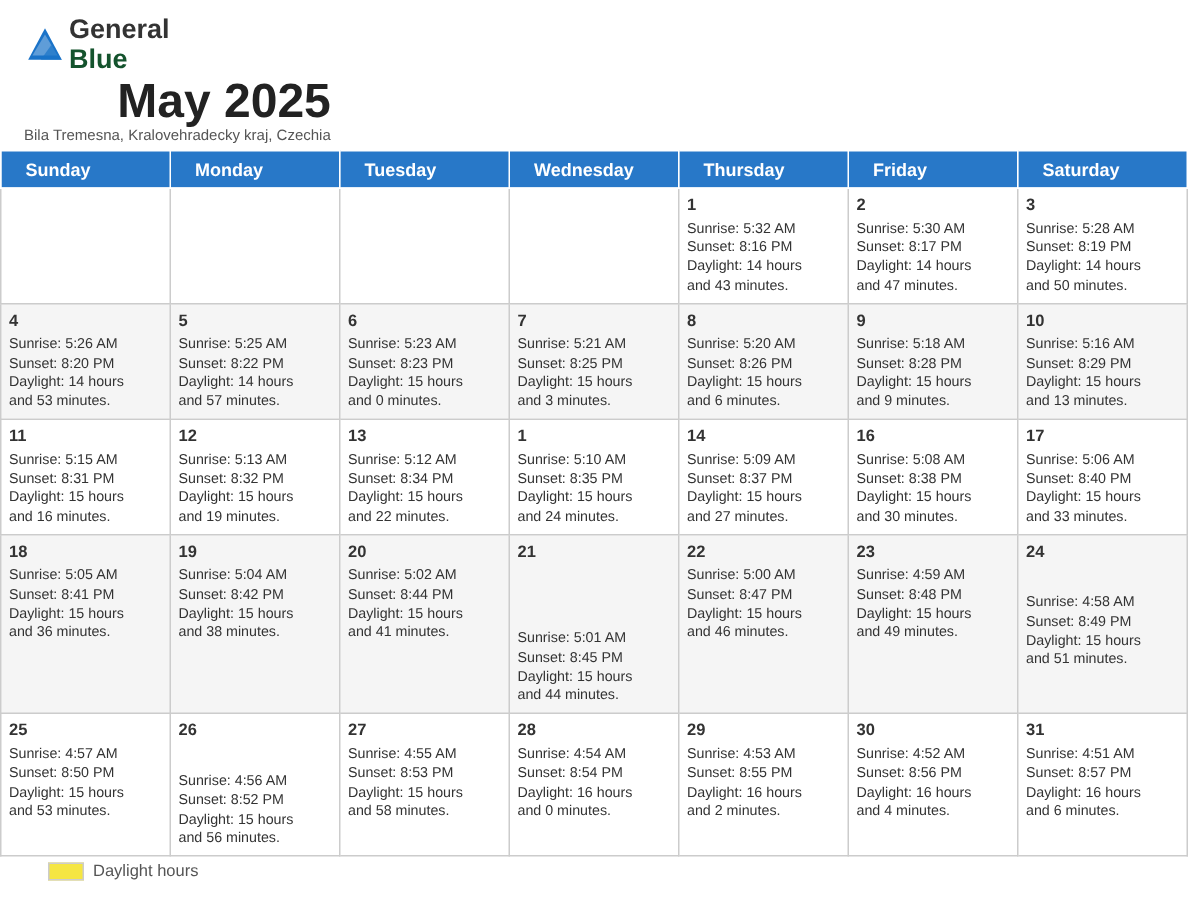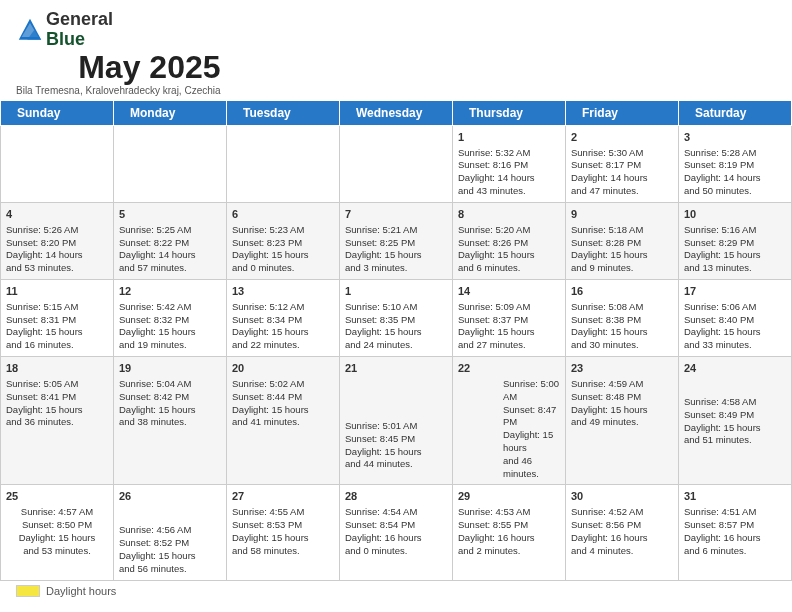--- a/index.html
+++ b/index.html
@@ -88,21 +88,21 @@
       font-size: 11px;
       margin-bottom: 2px;
       display: block;
     }
     .empty-cell {
       background: #fff !important;
     }
     .footer {
       display: flex;
       align-items: center;
-      padding: 4px 16px;
+      padding: 4px 32px;
       font-size: 11px;
       color: #555;
     }
     .daylight-box {
       width: 24px;
       height: 12px;
       background: #f5e642;
       border: 1px solid #ccc;
       margin-right: 6px;
       display: inline-block;
@@ -226,21 +226,21 @@
       <tr>
         <td>
           <span class="day-num">11</span>
           <div style="white-space: pre-line;">Sunrise: 5:15 AM
 Sunset: 8:31 PM
 Daylight: 15 hours
 and 16 minutes.</div>
         </td>
         <td>
           <span class="day-num">12</span>
-          <div style="white-space: pre-line;">Sunrise: 5:42 AM
+          <div style="white-space: pre-line;">Sunrise: 5:13 AM
 Sunset: 8:32 PM
 Daylight: 15 hours
 and 19 minutes.</div>
         </td>
         <td>
           <span class="day-num">13</span>
           <div style="white-space: pre-line;">Sunrise: 5:12 AM
 Sunset: 8:34 PM
 Daylight: 15 hours
 and 22 minutes.</div>
@@ -298,21 +298,21 @@
         </td>
         <td>
           <span class="day-num">21</span>
           <div style="white-space: pre-line; margin-top: 44px;">Sunrise: 5:01 AM
 Sunset: 8:45 PM
 Daylight: 15 hours
 and 44 minutes.</div>
         </td>
         <td>
           <span class="day-num">22</span>
-          <div style="white-space: pre-line; margin-left: 45px;">Sunrise: 5:00 AM
+          <div style="white-space: pre-line;">Sunrise: 5:00 AM
 Sunset: 8:47 PM
 Daylight: 15 hours
 and 46 minutes.</div>
         </td>
         <td>
           <span class="day-num">23</span>
           <div style="white-space: pre-line;">Sunrise: 4:59 AM
 Sunset: 8:48 PM
 Daylight: 15 hours
 and 49 minutes.</div>
@@ -321,21 +321,21 @@
           <span class="day-num">24</span>
           <div style="white-space: pre-line; margin-top: 20px;">Sunrise: 4:58 AM
 Sunset: 8:49 PM
 Daylight: 15 hours
 and 51 minutes.</div>
         </td>
       </tr>
       <tr>
         <td>
           <span class="day-num">25</span>
-          <div style="white-space: pre-line; text-align: center;">Sunrise: 4:57 AM
+          <div style="white-space: pre-line;">Sunrise: 4:57 AM
 Sunset: 8:50 PM
 Daylight: 15 hours
 and 53 minutes.</div>
         </td>
         <td>
           <span class="day-num">26</span>
           <div style="white-space: pre-line; margin-top: 20px;">Sunrise: 4:56 AM
 Sunset: 8:52 PM
 Daylight: 15 hours
 and 56 minutes.</div>

